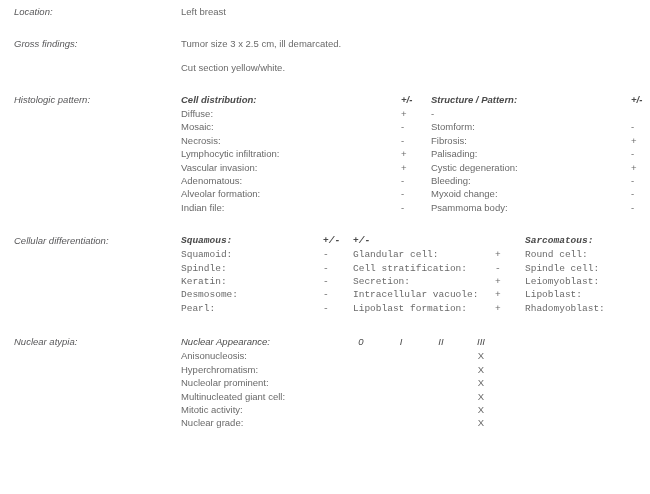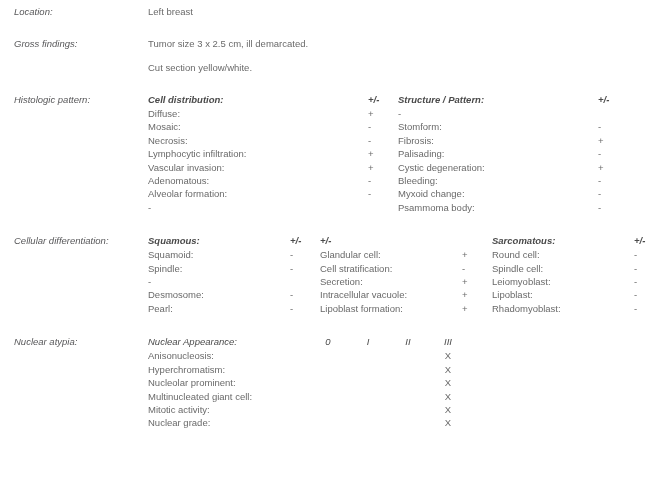--- a/index.html
+++ b/index.html
@@ -30,20 +30,21 @@
     width: 148px;
     flex: 0 0 148px;
     padding-left: 14px;
     box-sizing: border-box;
     font-style: italic;
     color: #58585a;
     font-size: 9.5px;
   }
   .rowbody {
     flex: 1 1 auto;
+    margin-left: 33px;
   }
   .plain {
     color: #6a6a6a;
     font-size: 9.5px;
   }
   .spacer-lg { height: 21px; }
 
   
   .cols {
     display: flex;
@@ -83,21 +84,21 @@
     flex: 0 0 30px;
     text-align: left;
     color: #6a6a6a;
   }
 
   
   .hp-col1 { width: 250px; flex: 0 0 250px; }
   .hp-col2 { width: 230px; flex: 0 0 230px; }
 
   
-  .cd-col { width: 172px; flex: 0 0 172px; }
+  .cd-col { width: 172px; flex: 0 0 172px; font-family: Liberation Mono, monospace; }
 
   
   .na-head {
     display: flex;
     font-style: italic;
     font-weight: normal;
     color: #4a4a4a;
     margin-bottom: 2px;
   }
   .na-head .ntext { width: 160px; flex: 0 0 160px; }
@@ -168,20 +169,21 @@
           </div>
           <div class="item">
             <span class="label">Adenomatous:</span>
             <span class="mark">-</span>
           </div>
           <div class="item">
             <span class="label">Alveolar formation:</span>
             <span class="mark">-</span>
           </div>
           <div class="item">
+            <span class="label">Indian file:</span>
             <span class="mark">-</span>
           </div>
         </div>
 
         <div class="col hp-col2">
           <div class="colhead">
             <span class="htext">Structure / Pattern:</span>
             <span class="hmark">+/-</span>
           </div>
           <div class="item">
@@ -235,20 +237,21 @@
           </div>
           <div class="item">
             <span class="label">Squamoid:</span>
             <span class="mark">-</span>
           </div>
           <div class="item">
             <span class="label">Spindle:</span>
             <span class="mark">-</span>
           </div>
           <div class="item">
+            <span class="label">Keratin:</span>
             <span class="mark">-</span>
           </div>
           <div class="item">
             <span class="label">Desmosome:</span>
             <span class="mark">-</span>
           </div>
           <div class="item">
             <span class="label">Pearl:</span>
             <span class="mark">-</span>
           </div>

